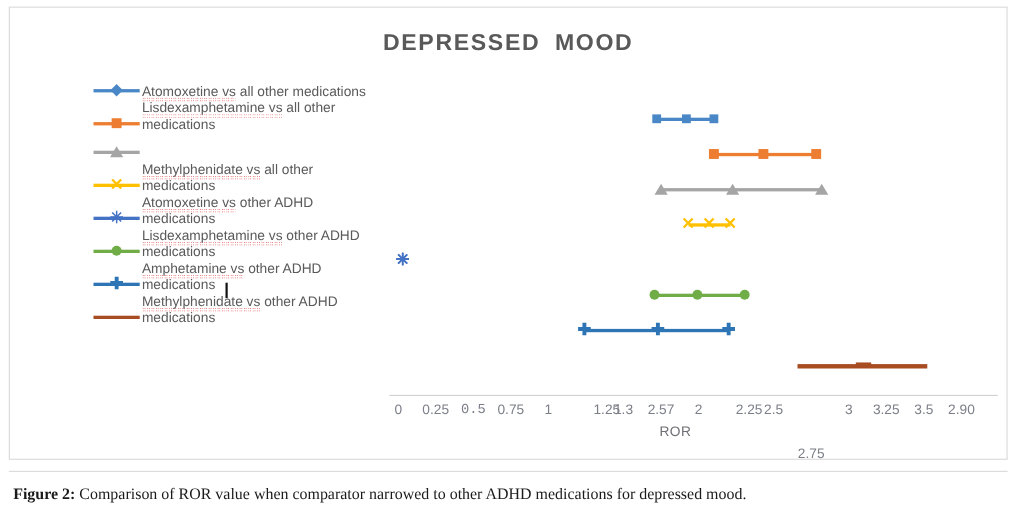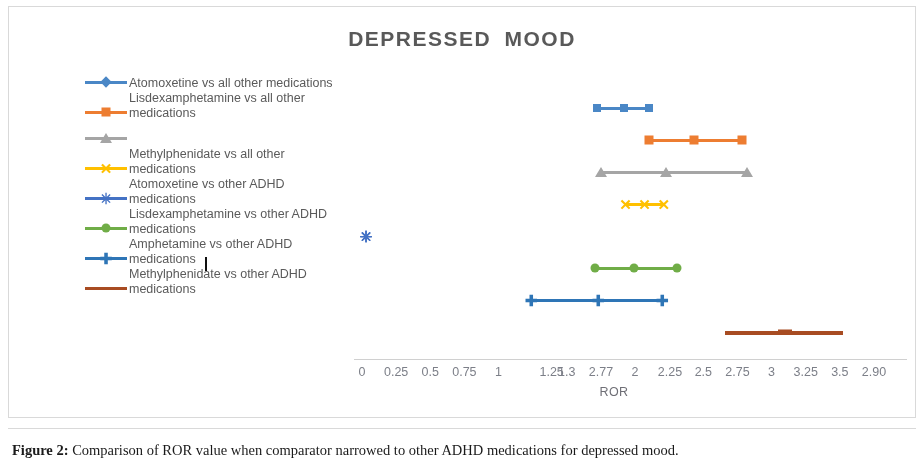--- a/index.html
+++ b/index.html
@@ -340,30 +340,30 @@
             <div class="line" style="background: rgb(168, 76, 34); height: 4px;"></div>
             <div class="pt" style="left: 60.0747px;">
               <span style="position: absolute; left: 0px; top: 0px; transform: translate(-50%, -50%); width: 14px; height: 5px; background: rgb(168, 76, 34);"></span>
             </div>
           </div>
         </div>
       <div class="axis-line"></div>
       <div id="ticks">
           <div class="tick" style="left: 8px;">0</div>
           <div class="tick" style="left: 42.1333px;">0.25</div>
-          <div class="tick" style="left: 76.2667px;">0.5</div>
+          <div class="tick" style="left: 76.2667px; font-family: Liberation Mono, monospace;">0.5</div>
           <div class="tick" style="left: 110.4px;">0.75</div>
           <div class="tick" style="left: 144.533px;">1</div>
           <div class="tick" style="left: 178.667px; margin-left: 19px;">1.25</div>
           <div class="tick" style="left: 212.8px;">1.3</div>
-          <div class="tick" style="left: 246.933px;">2.77</div>
+          <div class="tick" style="left: 246.933px;">2.57</div>
           <div class="tick" style="left: 281.067px;">2</div>
-          <div class="tick" style="left: 316px;">2.25</div>
+          <div class="tick" style="left: 327px;">2.25</div>
           <div class="tick" style="left: 349.333px;">2.5</div>
-          <div class="tick" style="left: 383.467px;">2.75</div>
+          <div class="tick" style="left: 383.467px; margin-top: 40px;">2.75</div>
           <div class="tick" style="left: 417.6px;">3</div>
           <div class="tick" style="left: 451.733px;">3.25</div>
           <div class="tick" style="left: 485.867px;">3.5</div>
           <div class="tick" style="left: 520px;">2.90</div>
         </div>
       <div id="axis-title">ROR</div>
     </div>
 
   </div>
 

